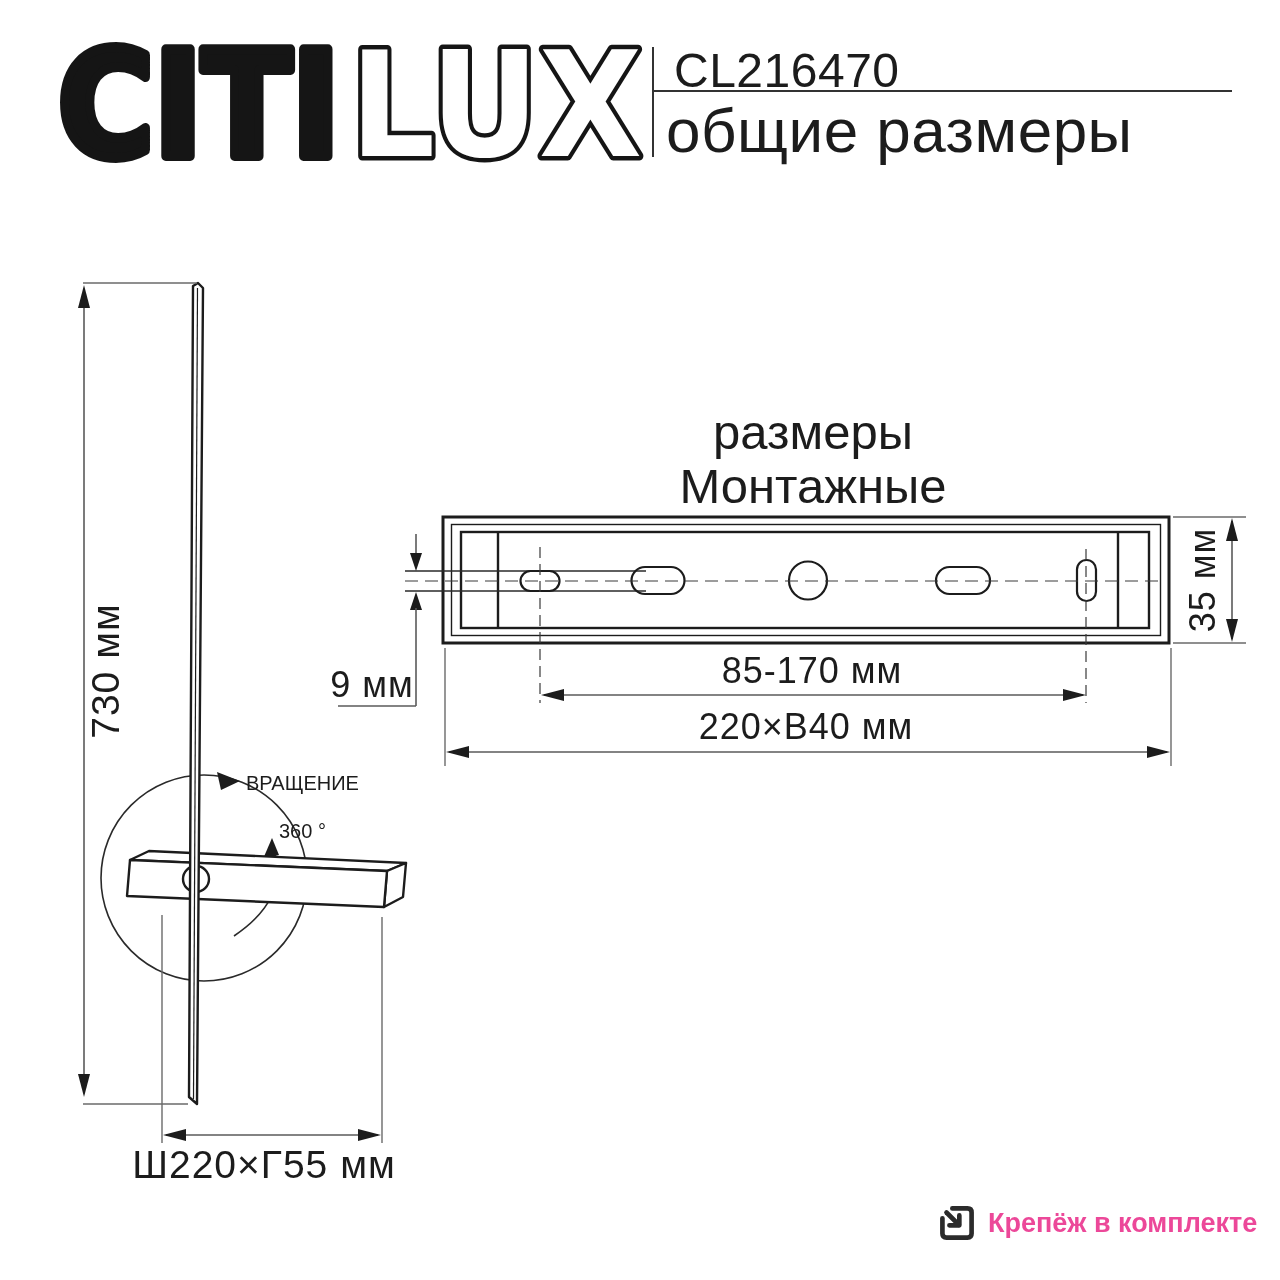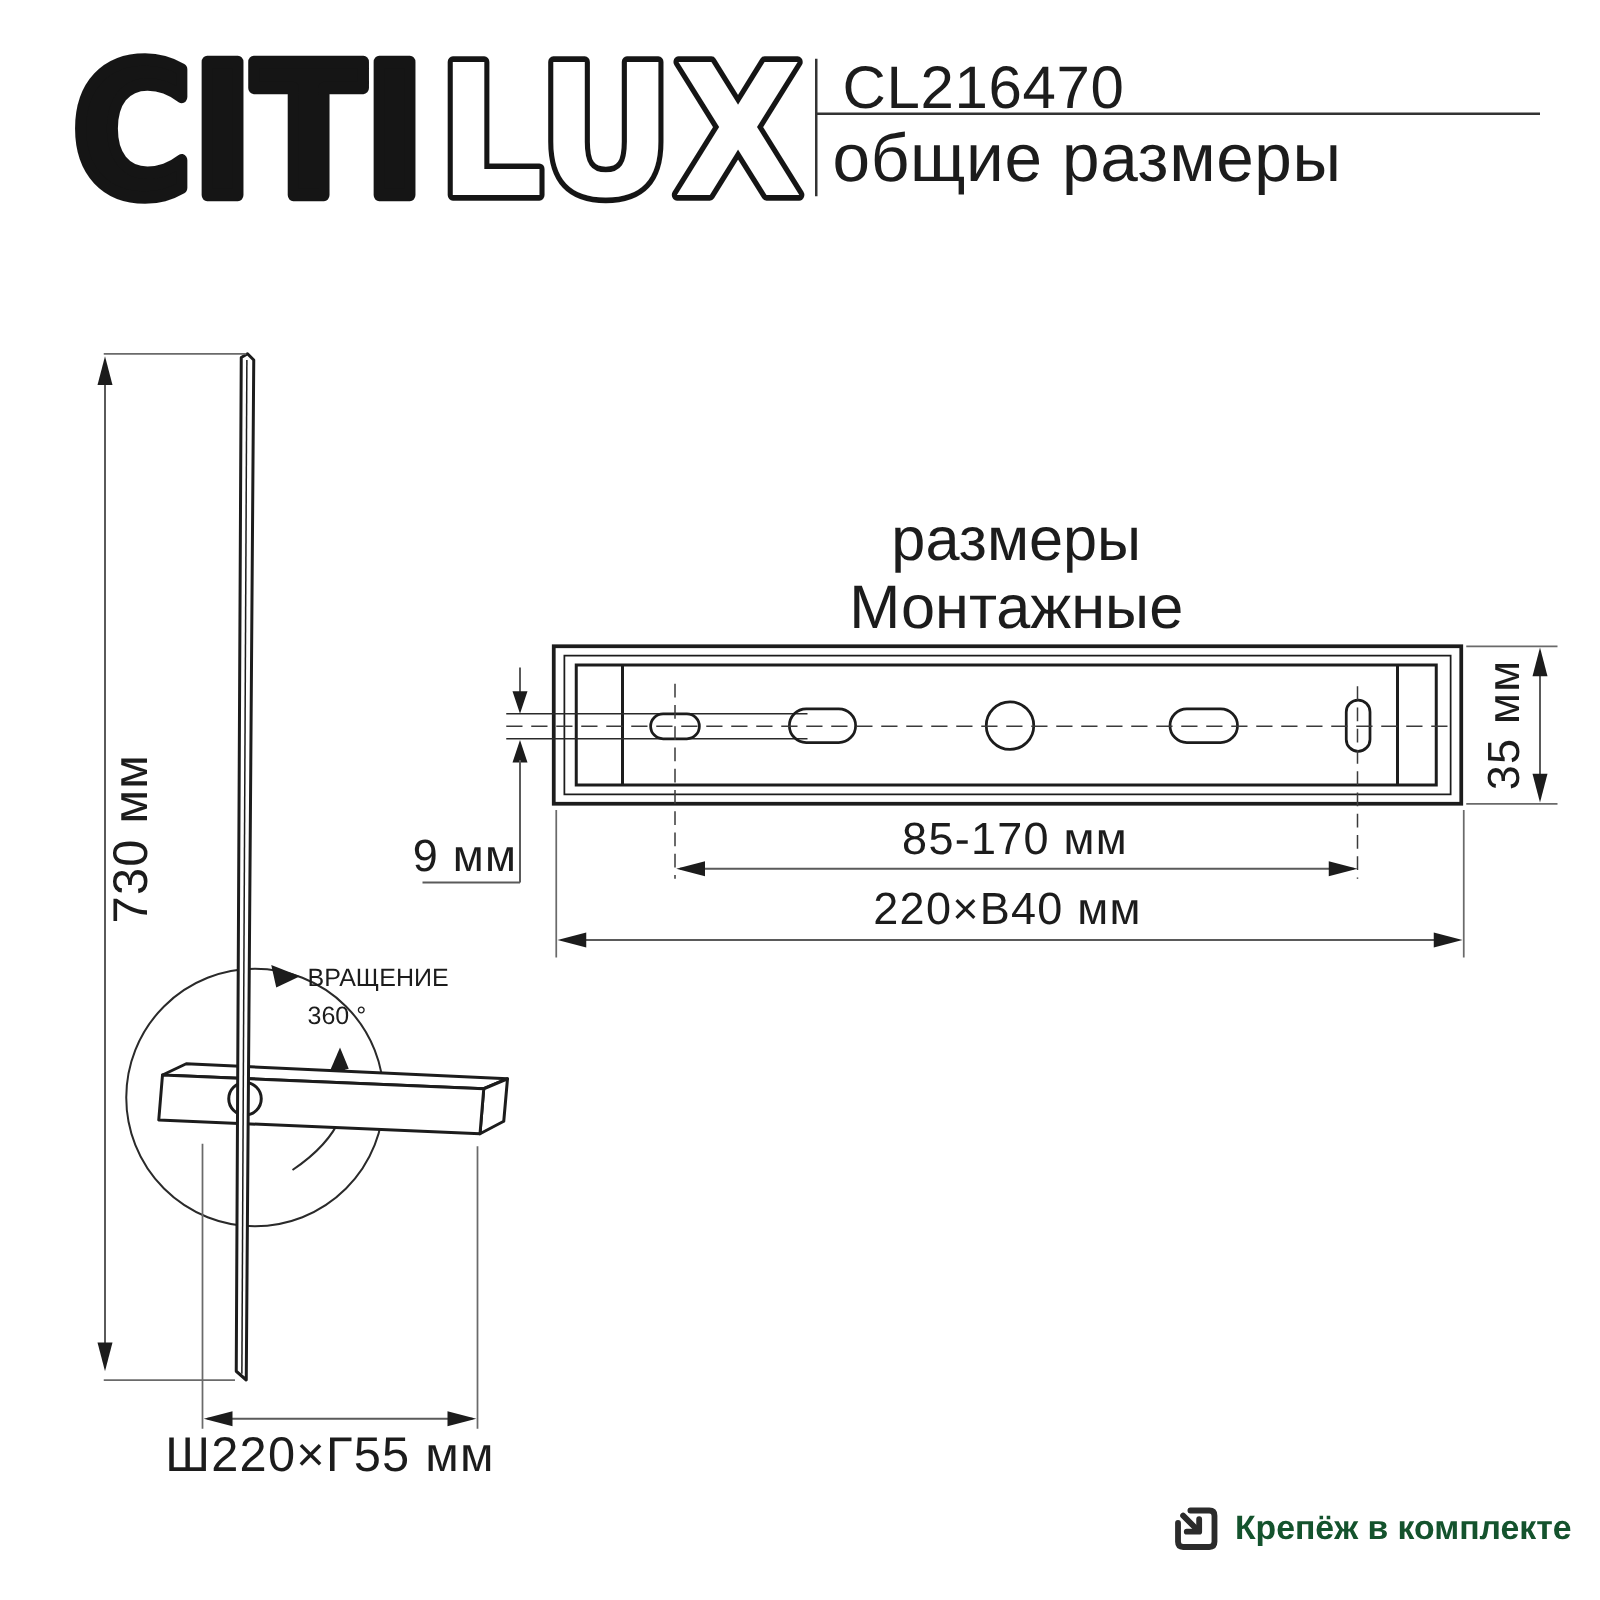--- a/index.html
+++ b/index.html
@@ -6,24 +6,24 @@
   body{width:1280px;height:1280px;background:#ffffff;position:relative;overflow:hidden;
        font-family:"Liberation Sans",sans-serif;color:#1c1c1c;}
   .abs{position:absolute;}
   .lbl{position:absolute;white-space:nowrap;color:#1c1c1c;line-height:1;}
   .center{transform:translate(-50%,-50%);}
   .vcenter{transform:translateY(-50%);}
   .rot{transform:translate(-50%,-50%) rotate(-90deg);}
   .dim{font-size:36px;letter-spacing:1px;}
   .dim-lg{font-size:39px;letter-spacing:1px;}
   .model{font-size:48px;letter-spacing:.5px;}
-  .subtitle{font-size:54px;letter-spacing:0.5px;}
+  .subtitle{font-size:62px;letter-spacing:0.5px;}
   .mount-title{font-size:49px;text-align:center;line-height:1.1;}
   .rotation-note{font-size:20px;line-height:1.15;}
-  .footer-note{font-size:27px;font-weight:600;color:#14532d;}
+  .footer-note{font-size:27px;font-weight:600;color:#ec4899;}
   .hline{position:absolute;background:#333;height:2px;}
   .vline{position:absolute;background:#333;width:2px;}
   svg{display:block;}
 </style>
 </head>
 <body>
 
 <svg class="abs" style="left:50px;top:30px;" width="600" height="145" viewBox="0 0 600 145">
   <text x="8" y="126" textLength="282" lengthAdjust="spacingAndGlyphs" font-family="DejaVu Sans, sans-serif" font-weight="bold" font-size="146" fill="#151515" stroke="#151515" stroke-width="10" stroke-linejoin="round" stroke-linecap="round">CITI</text>
   <text x="300" y="126" textLength="292" lengthAdjust="spacingAndGlyphs" font-family="DejaVu Sans, sans-serif" font-weight="bold" font-size="146" fill="#ffffff" stroke="#151515" stroke-width="9" paint-order="stroke" stroke-linejoin="round" stroke-linecap="round">LUX</text>
@@ -117,21 +117,21 @@
     <line x1="449" y1="752" x2="1167" y2="752" stroke="#5a5a5a" stroke-width="1.6"></line>
     <polygon points="446,752 469,746 469,758" fill="#1c1c1c"></polygon>
     <polygon points="1170,752 1147,746 1147,758" fill="#1c1c1c"></polygon>
   </g>
 </svg>
 
 <div class="lbl dim-lg rot" style="left:105px;top:671px;">730 мм</div>
 
 <div class="lbl rotation-note" style="left:246px;top:772px;">
   <div>ВРАЩЕНИЕ</div>
-  <div style="margin-top:7px;">360 °</div>
+  <div style="margin-top:25px;text-align:center;">360 °</div>
 </div>
 
 <div class="lbl dim-lg center" style="left:264px;top:1164px;">Ш220×Г55 мм</div>
 
 <div class="lbl mount-title" style="left:813px;top:406px;transform:translateX(-50%);">
   <div>размеры</div>
   <div>Монтажные</div>
 </div>
 
 <div class="lbl dim center" style="left:372px;top:685px;">9 мм</div>

